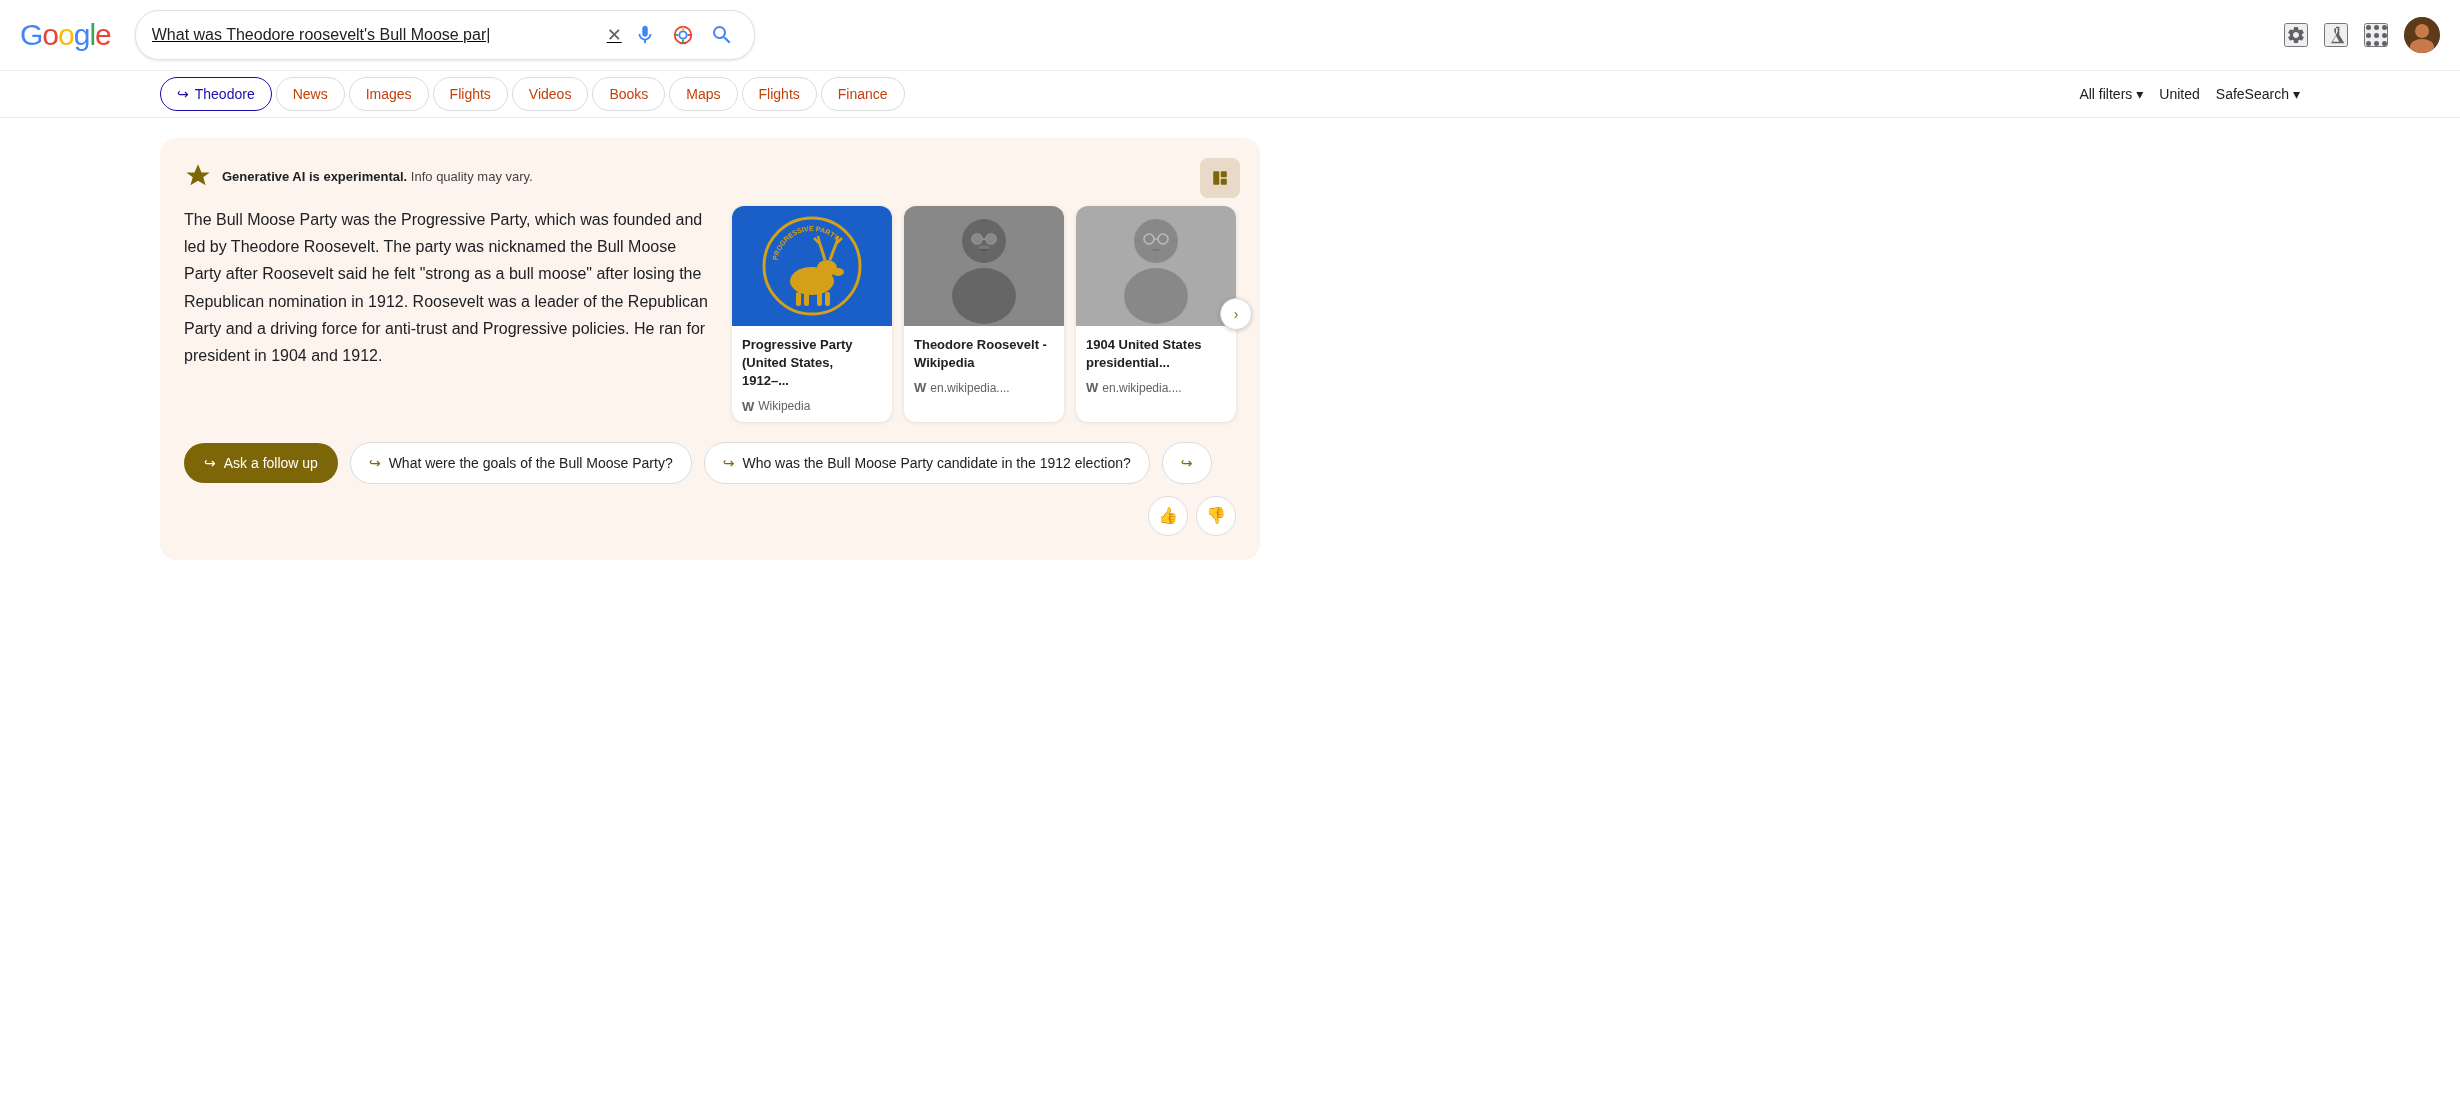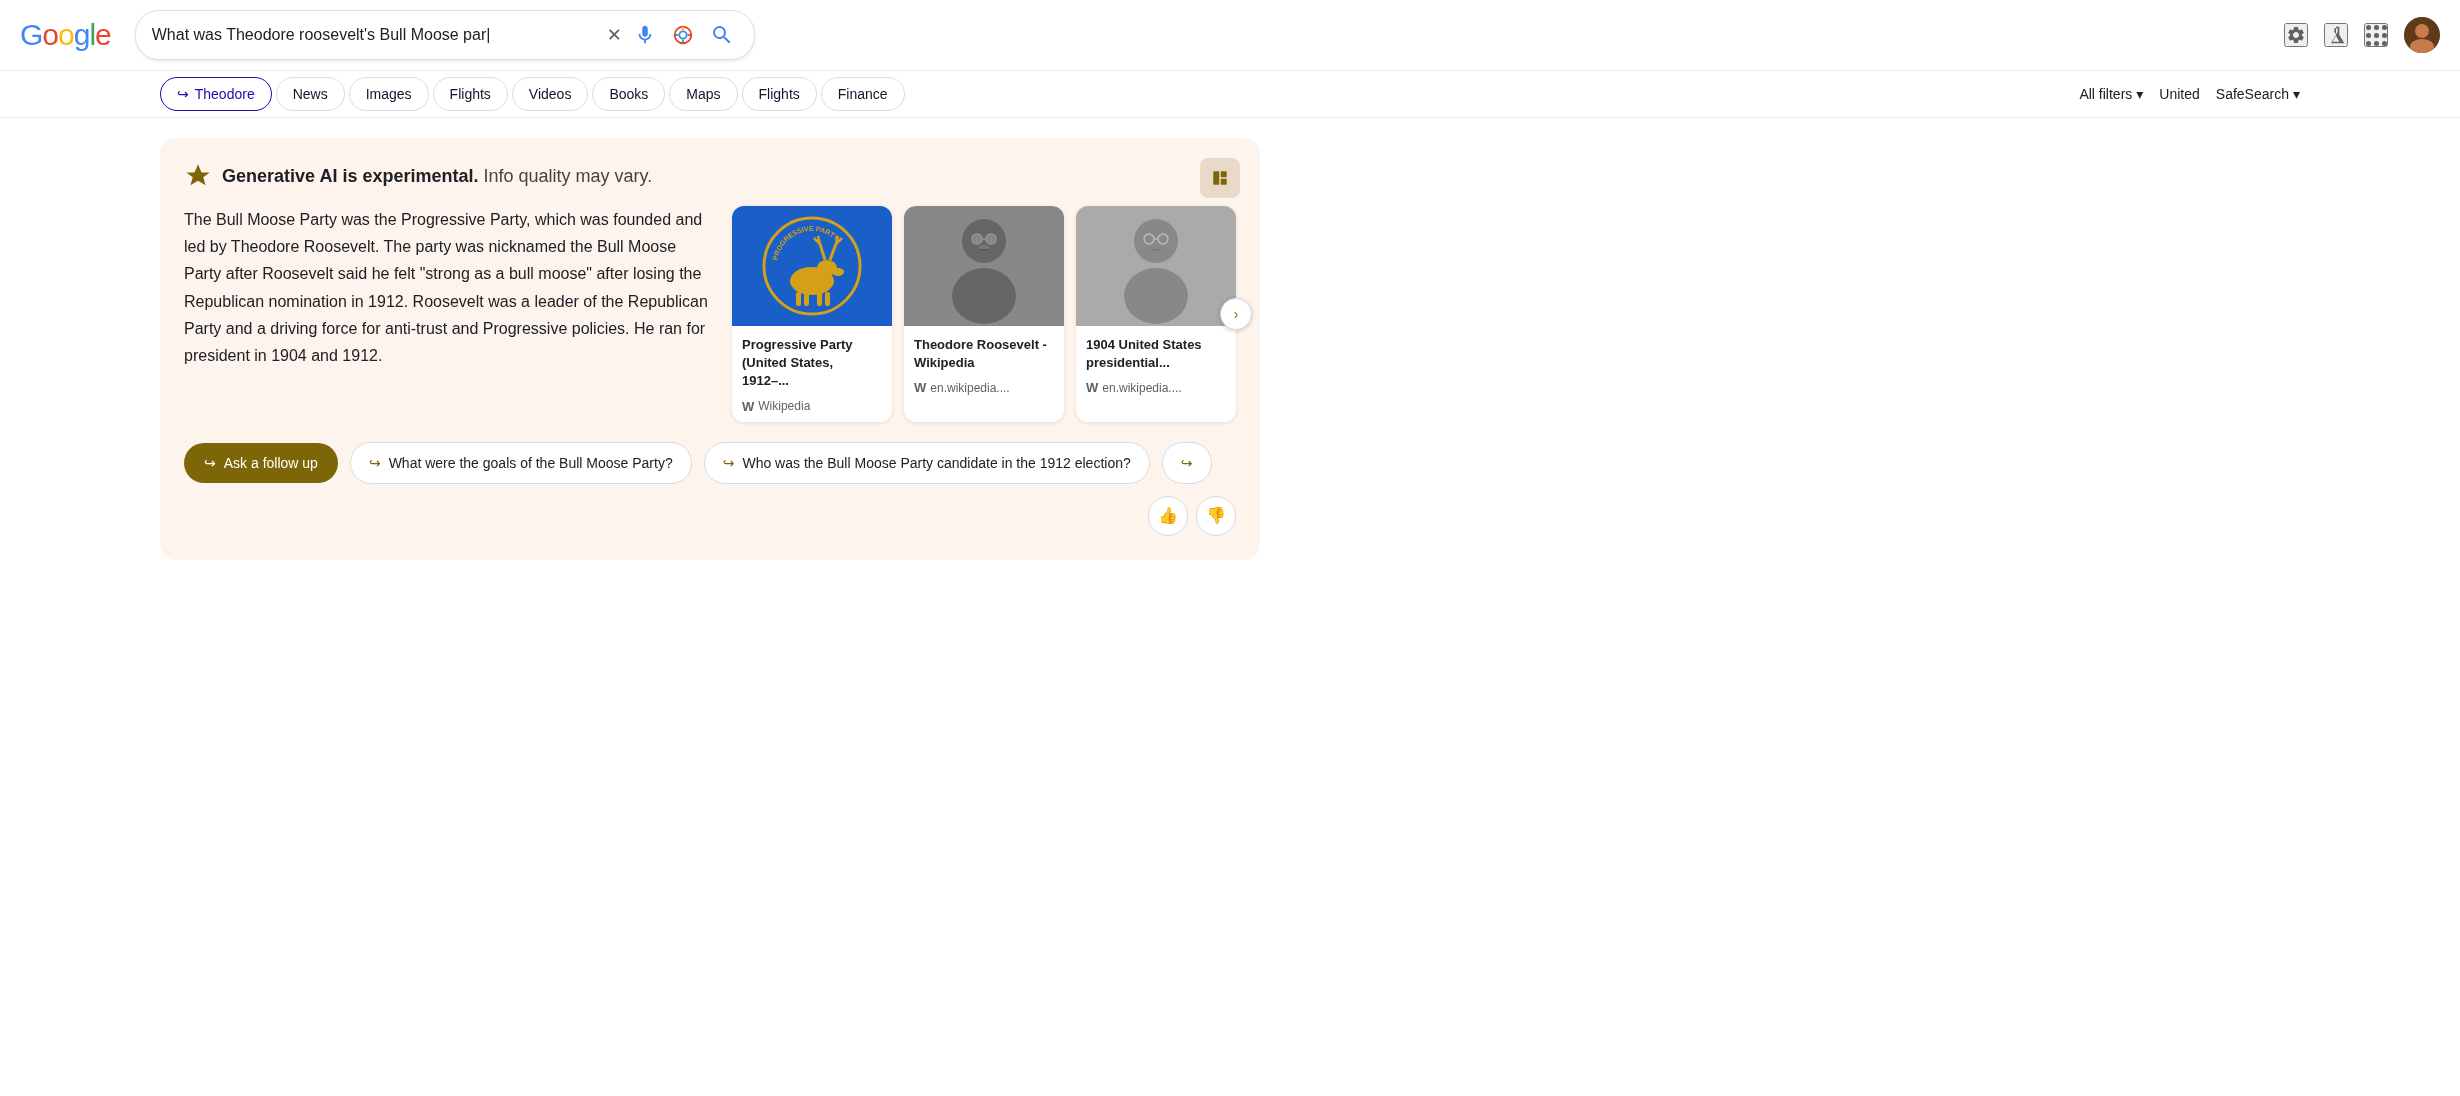--- a/index.html
+++ b/index.html
@@ -30,20 +30,21 @@
     }
     .g-blue { color: #4285F4; }
     .g-red { color: #EA4335; }
     .g-yellow { color: #FBBC05; }
     .g-green { color: #34A853; }
 
     .search-bar-wrapper {
       flex: 1;
       max-width: 620px;
       position: relative;
+      text-decoration: underline;
     }
 
     .search-bar {
       display: flex;
       align-items: center;
       border: 1px solid #dfe1e5;
       border-radius: 24px;
       padding: 8px 16px;
       gap: 8px;
       box-shadow: 0 1px 3px rgba(0,0,0,0.1);
@@ -105,21 +106,21 @@
     }
 
     .nav-tab {
       display: flex;
       align-items: center;
       gap: 6px;
       padding: 8px 16px;
       border-radius: 20px;
       border: 1px solid #dadce0;
       font-size: 14px;
-      color: #0f172a;
+      color: #c2410c;
       cursor: pointer;
       white-space: nowrap;
       background: #fff;
       text-decoration: none;
     }
 
     .nav-tab.active {
       border-color: #1a0dab;
       color: #1a0dab;
     }
@@ -156,21 +157,21 @@
     }
 
     .ai-header {
       display: flex;
       align-items: center;
       gap: 10px;
       margin-bottom: 16px;
     }
 
     .ai-disclaimer {
-      font-size: 18px;
+      font-size: 13px;
       color: #444;
     }
 
     .ai-disclaimer strong {
       font-weight: 700;
       color: #202124;
     }
 
     .ai-layout-btn {
       position: absolute;

